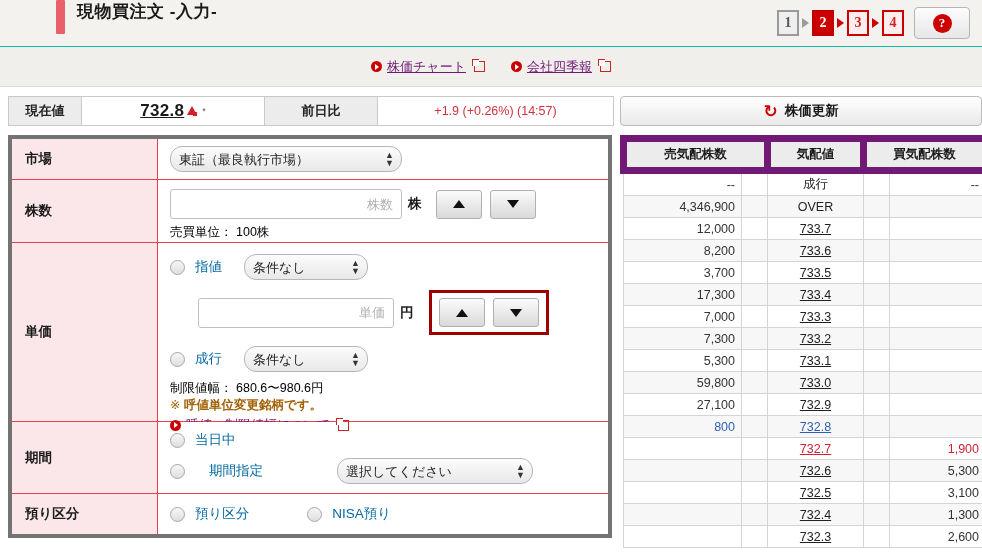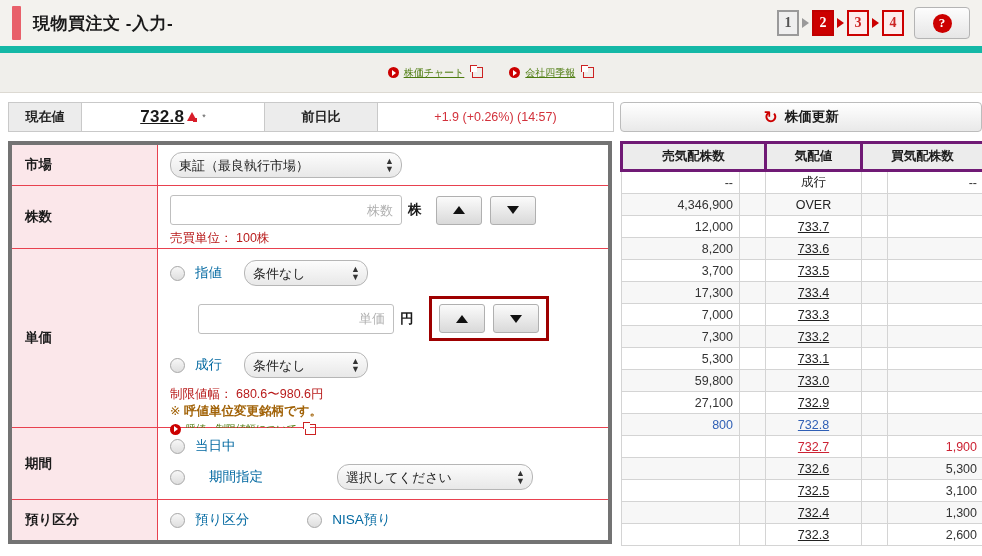--- a/index.html
+++ b/index.html
@@ -5,22 +5,22 @@
   html,body{margin:0;padding:0;}
   body{
     width:982px;height:556px;overflow:hidden;background:#ffffff;
     font-family:"Liberation Sans","DejaVu Sans",sans-serif;
     font-size:13px;color:#333;
   }
   .page{position:relative;width:982px;height:556px;}
 
   
   .titlebar{
-    height:46px;background:#f3f2ee;border-bottom:7px solid #14b8a6;
-    display:flex;align-items:center;position:relative;
+    height:46px;background:#f3f2ee;border-bottom:1px solid #14b8a6;
+    display:flex;position:relative;padding-left:44px;
   }
   .title-accent{
     width:9px;height:34px;background:#e8606a;margin-left:12px;border-radius:1px;
   }
   .title-text{
     font-size:17px;font-weight:bold;color:#1a1a1a;margin-left:12px;letter-spacing:.5px;
   }
   .steps{
     position:absolute;right:12px;top:7px;display:flex;align-items:center;gap:0;
   }
@@ -54,21 +54,21 @@
     display:flex;align-items:center;justify-content:center;gap:26px;
   }
   .lnk{display:flex;align-items:center;gap:5px;cursor:pointer;}
   .bullet{
     width:11px;height:11px;border-radius:50%;background:#cc0000;position:relative;
   }
   .bullet:after{
     content:"";position:absolute;left:4px;top:2.5px;
     border-top:3px solid transparent;border-bottom:3px solid transparent;border-left:4px solid #fff;
   }
-  .lnk-text{color:#4d7c0f;text-decoration:underline;font-size:10px;}
+  .lnk-text{color:#701a75;text-decoration:underline;font-size:13px;}
   .ext{
     display:inline-block;width:9px;height:9px;border:1.3px solid #cc2222;
     position:relative;margin-left:3px;
   }
   .ext:before{
     content:"";position:absolute;left:-3px;top:-3px;width:6px;height:6px;
     border:1.3px solid #cc2222;border-right:none;border-bottom:none;background:#fff;
   }
 
   
@@ -138,37 +138,37 @@
   }
   .txt::placeholder{color:#b0b0b0;}
   .unit{font-weight:bold;font-size:13.5px;color:#1a1a1a;margin-left:6px;}
   .stepbtn{
     width:46px;height:29px;border:1px solid #b0b0b0;border-radius:3px;
     background:linear-gradient(#fbfbfb,#d9d9d9);
     display:flex;align-items:center;justify-content:center;cursor:pointer;box-sizing:border-box;
   }
   .tri-up{width:0;height:0;border-left:6px solid transparent;border-right:6px solid transparent;border-bottom:8px solid #111;}
   .tri-dn{width:0;height:0;border-left:6px solid transparent;border-right:6px solid transparent;border-top:8px solid #111;}
-  .note{font-size:12.5px;color:#b91c1c;margin-top:5px;}
+  .note{font-size:12.5px;color:#000000;margin-top:5px;}
   .radio{
     width:13px;height:13px;border-radius:50%;border:1px solid #a8a8a8;
     background:linear-gradient(#f7f7f7,#dedede);display:inline-block;flex:none;cursor:pointer;
   }
   .rlabel{font-size:13.5px;color:#0369a1;}
   .row-flex{display:flex;align-items:center;}
   .hl-box{
     border:3px solid #9e0000;padding:5px 7px;display:inline-flex;gap:8px;background:#fff;
   }
   .warn{color:#a16207;font-size:12.5px;font-weight:bold;}
   .warn .mark{font-weight:normal;}
 
   
   .board{width:362px;border-collapse:collapse;margin-top:9px;table-layout:fixed;}
   .board th{
-    background:#ececec;border:3px solid #701a75;height:23px;
+    background:#ececec;border:7px solid #701a75;height:23px;
     font-size:12.5px;font-weight:bold;color:#1a1a1a;
   }
   .board td{
     border:1px solid #d4d4d4;height:21px;font-size:12.5px;padding:0 6px;
   }
   .board tr.alt td{background:#f7f7f7;}
   .c-ask{text-align:right;}
   .c-gap{width:24px;}
   .c-price{text-align:center;}
   .c-gap2{width:24px;}

